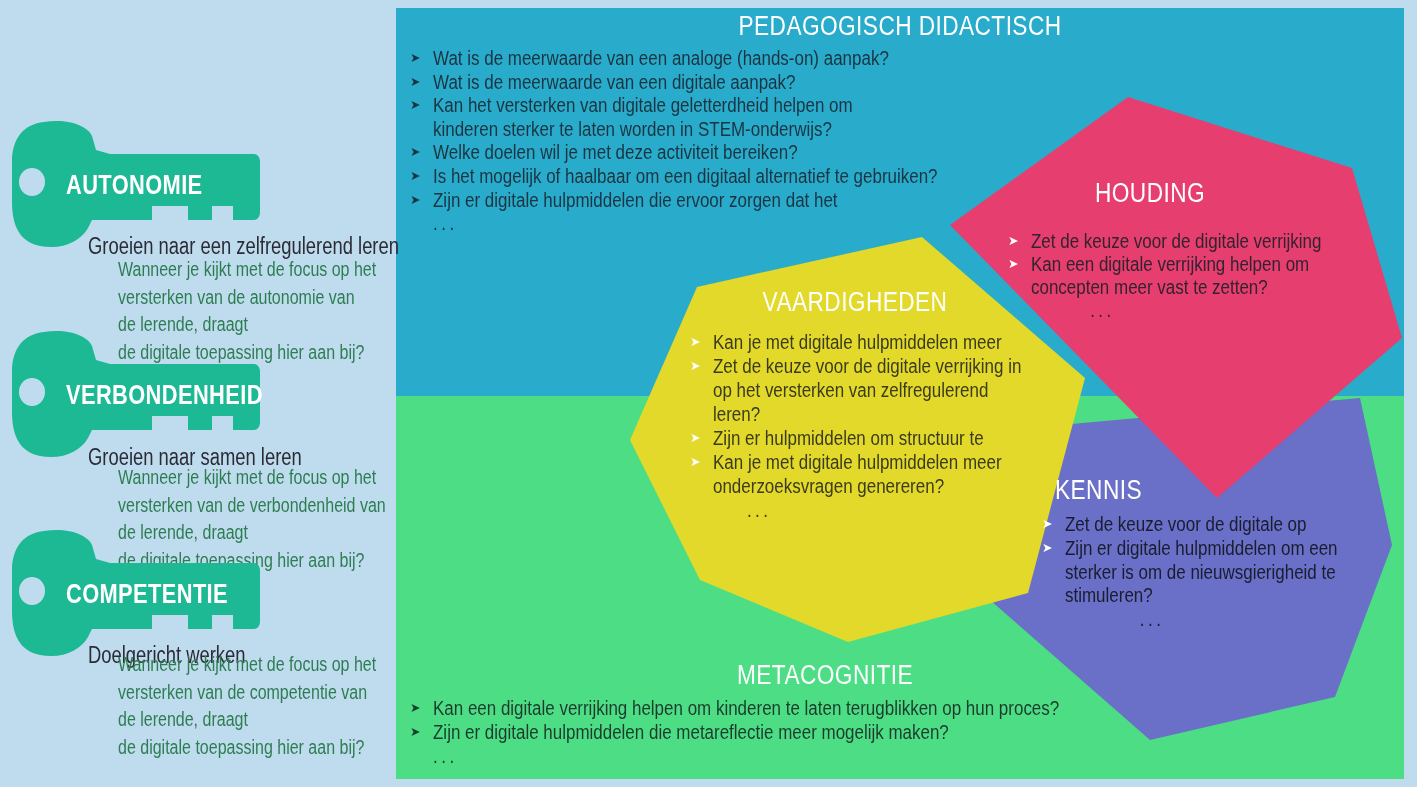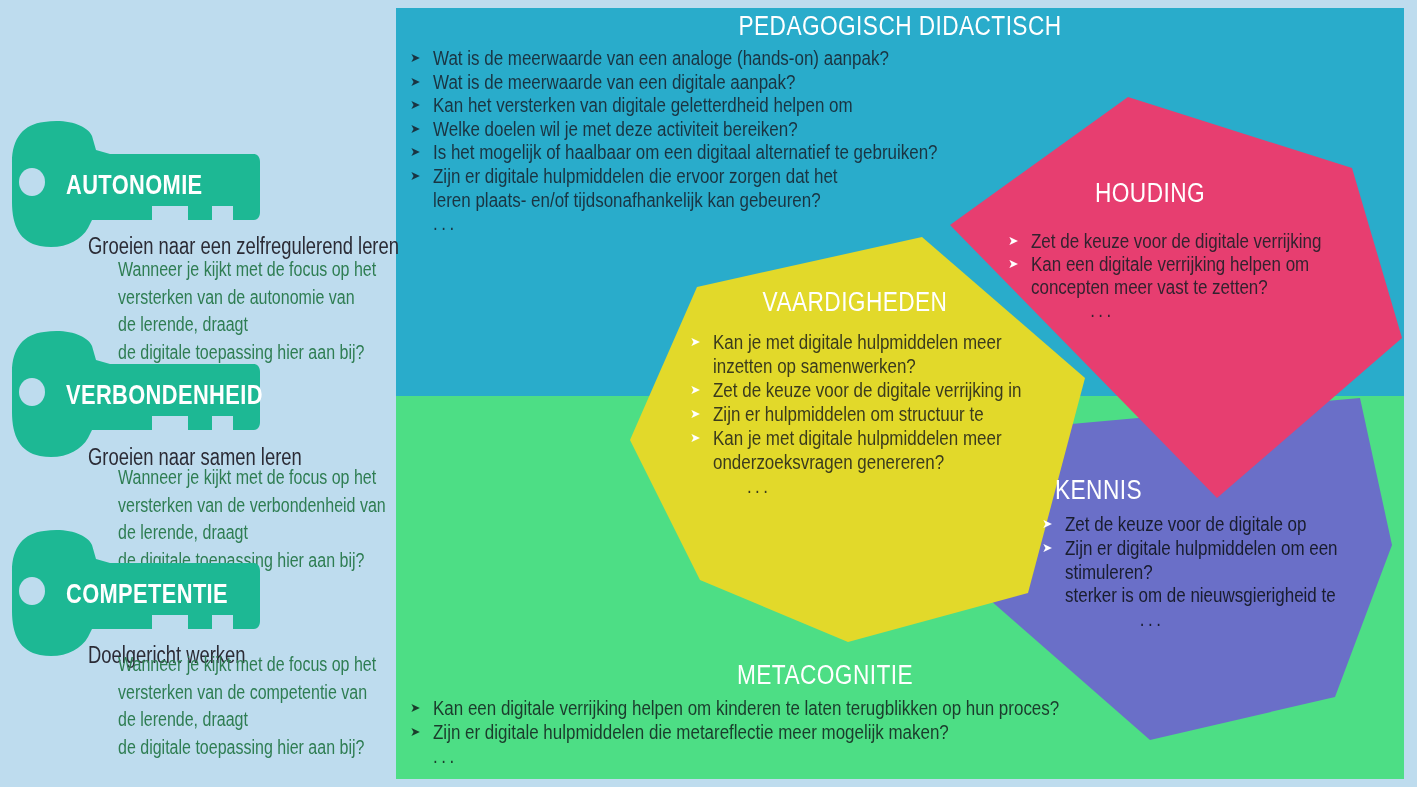--- a/index.html
+++ b/index.html
@@ -111,34 +111,34 @@
         </div>
         <div class="line">
           <span class="arrow">➤</span>
           <span class="t">Wat is de meerwaarde van een digitale aanpak?</span>
         </div>
         <div class="line">
           <span class="arrow">➤</span>
           <span class="t">Kan het versterken van digitale geletterdheid helpen om</span>
         </div>
         <div class="line">
+          <span class="arrow"></span>
+          <span class="t">kinderen sterker te laten worden in STEM-onderwijs?</span>
+        </div>
+        <div class="line">
           <span class="arrow">➤</span>
           <span class="t">Welke doelen wil je met deze activiteit bereiken?</span>
         </div>
         <div class="line">
           <span class="arrow">➤</span>
           <span class="t">Is het mogelijk of haalbaar om een digitaal alternatief te gebruiken?</span>
         </div>
         <div class="line">
           <span class="arrow">➤</span>
           <span class="t">Zijn er digitale hulpmiddelen die ervoor zorgen dat het</span>
-        </div>
-        <div class="line">
-          <span class="arrow"></span>
-          <span class="t">leren plaats- en/of tijdsonafhankelijk kan gebeuren?</span>
         </div>
         <div class="line">
           <span class="arrow"></span>
           <span class="t dots">...</span>
         </div>
       </div>
   </div>
 
   <div class="sec-hou">
     <div class="sec-title">HOUDING</div>
@@ -163,26 +163,30 @@
   </div>
 
   <div class="sec-vaa">
     <div class="sec-title">VAARDIGHEDEN</div>
     <div class="list">
         <div class="line">
           <span class="arrow">➤</span>
           <span class="t">Kan je met digitale hulpmiddelen meer</span>
         </div>
         <div class="line">
-          <span class="arrow"></span>
-          <span class="t">inzetten op samenwerken?</span>
-        </div>
-        <div class="line">
           <span class="arrow">➤</span>
           <span class="t">Zet de keuze voor de digitale verrijking in</span>
+        </div>
+        <div class="line">
+          <span class="arrow"></span>
+          <span class="t">op het versterken van zelfregulerend</span>
+        </div>
+        <div class="line">
+          <span class="arrow"></span>
+          <span class="t">leren?</span>
         </div>
         <div class="line">
           <span class="arrow">➤</span>
           <span class="t">Zijn er hulpmiddelen om structuur te</span>
         </div>
         <div class="line">
           <span class="arrow">➤</span>
           <span class="t">Kan je met digitale hulpmiddelen meer</span>
         </div>
         <div class="line">
@@ -202,25 +206,25 @@
         <div class="line">
           <span class="arrow">➤</span>
           <span class="t">Zet de keuze voor de digitale op</span>
         </div>
         <div class="line">
           <span class="arrow">➤</span>
           <span class="t">Zijn er digitale hulpmiddelen om een</span>
         </div>
         <div class="line">
           <span class="arrow"></span>
+          <span class="t">sterker is om de nieuwsgierigheid te</span>
+        </div>
+        <div class="line">
+          <span class="arrow"></span>
           <span class="t">stimuleren?</span>
-        </div>
-        <div class="line">
-          <span class="arrow"></span>
-          <span class="t">sterker is om de nieuwsgierigheid te</span>
         </div>
         <div class="line">
           <span class="arrow"></span>
           <span class="t dots" style="padding-left: 86px;">...</span>
         </div>
       </div>
   </div>
 
   <div class="sec-met">
     <div class="sec-title">METACOGNITIE</div>

